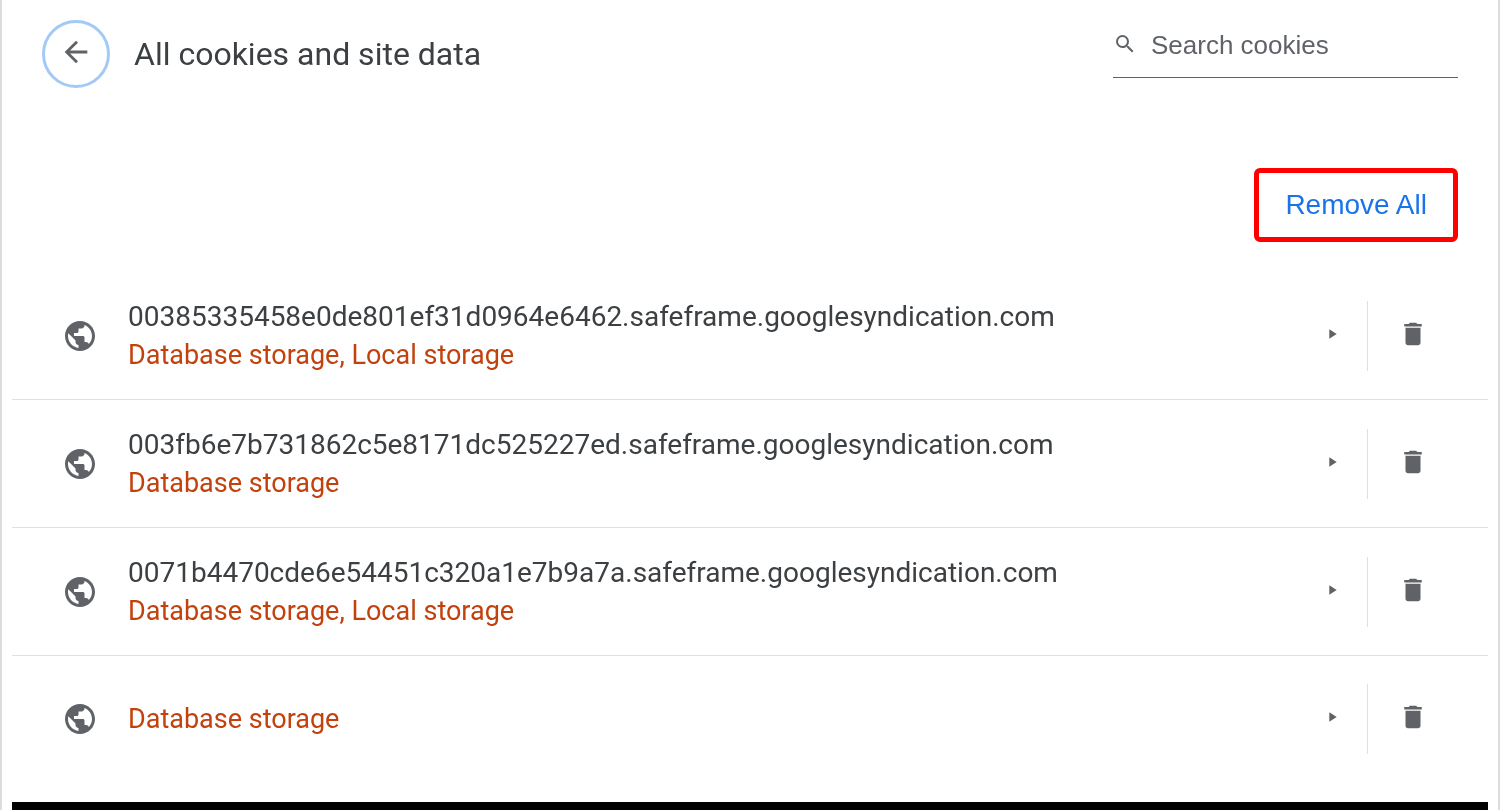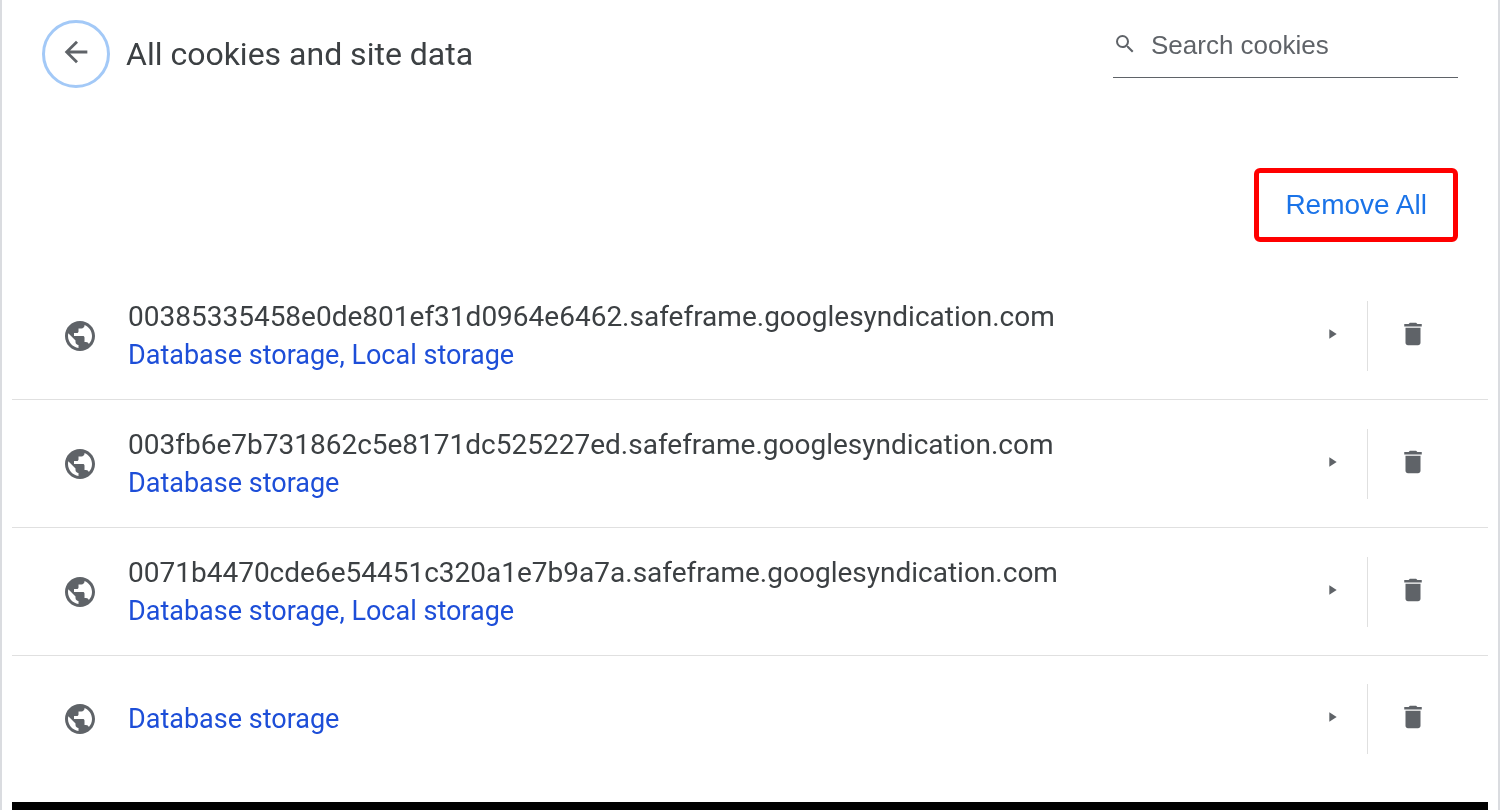--- a/index.html
+++ b/index.html
@@ -23,21 +23,21 @@
     }
     .page {
       margin: 0 auto;
       height: 100%;
       position: relative;
     }
     .header {
       display: flex;
       align-items: center;
       padding: 20px 30px 0 30px;
-      gap: 16px;
+      gap: 24px;
     }
     .back-btn {
       width: 68px;
       height: 68px;
       border-radius: 50%;
       border: 3px solid #a3c9f7;
       display: flex;
       align-items: center;
       justify-content: center;
       cursor: pointer;
@@ -130,21 +130,21 @@
     }
     .site-domain {
       font-size: 28px;
       color: #3c4043;
       white-space: nowrap;
       overflow: hidden;
       text-overflow: ellipsis;
     }
     .site-storage {
       font-size: 27px;
-      color: #1d4ed8;
+      color: #c2410c;
     }
     .row-controls {
       display: flex;
       align-items: center;
       gap: 0;
       flex-shrink: 0;
     }
     .expand-arrow {
       width: 70px;
       height: 70px;

